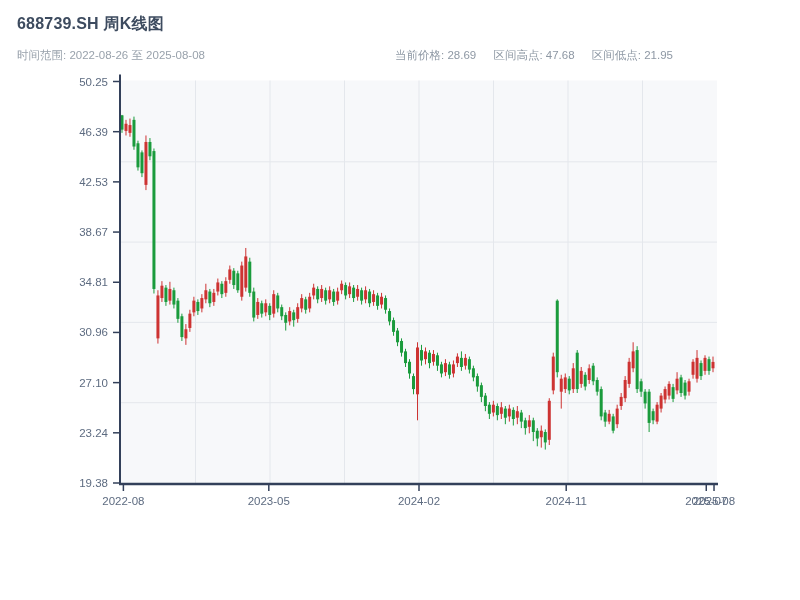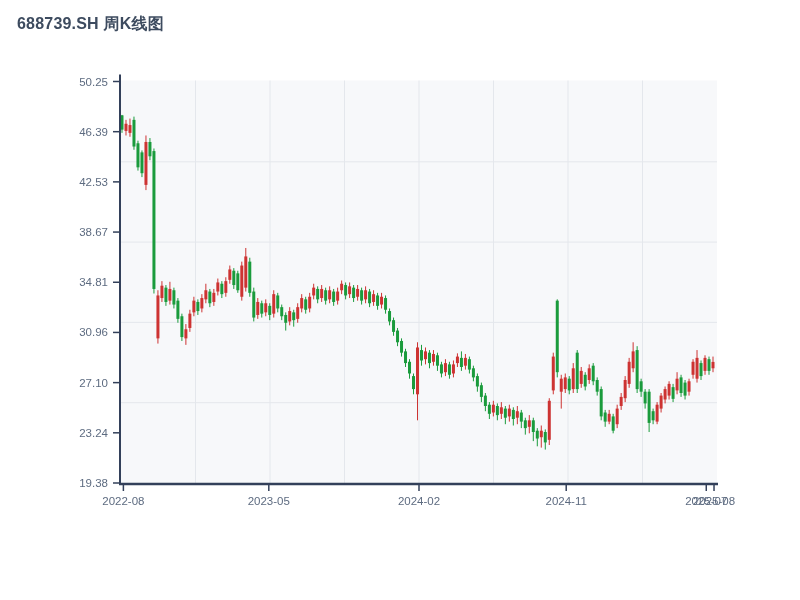--- a/index.html
+++ b/index.html
@@ -12,20 +12,28 @@
   .stats{position:absolute;left:395px;top:0;color:#8e98a4;}
   .stats span{margin-right:14px;}
   svg{position:absolute;left:0;top:0;}
   text{font-family:"Liberation Sans","DejaVu Sans",sans-serif;}
 </style>
 </head>
 <body>
 
 <div class="screen">
   <div class="page-title">688739.SH 周K线图</div>
+  <div class="sub-row">
+    <span class="time-range">时间范围: 2022-08-26 至 2025-08-08</span>
+    <span class="stats">
+      <span>当前价格: 28.69</span>
+      <span>区间高点: 47.68</span>
+      <span>区间低点: 21.95</span>
+    </span>
+  </div>
   <svg id="chart" width="800" height="600" viewBox="0 0 800 600">
       <rect x="121" y="80.5" width="596" height="402.5" fill="#f7f8fa"></rect>
       <line x1="121" y1="161.8" x2="717" y2="161.8" stroke="#e4e7ec" stroke-width="1"></line>
       <line x1="121" y1="242.10000000000002" x2="717" y2="242.10000000000002" stroke="#e4e7ec" stroke-width="1"></line>
       <line x1="121" y1="322.4" x2="717" y2="322.4" stroke="#e4e7ec" stroke-width="1"></line>
       <line x1="121" y1="402.70000000000005" x2="717" y2="402.70000000000005" stroke="#e4e7ec" stroke-width="1"></line>
       <line x1="195.5" y1="80.5" x2="195.5" y2="483" stroke="#e4e7ec" stroke-width="1"></line>
       <line x1="270" y1="80.5" x2="270" y2="483" stroke="#e4e7ec" stroke-width="1"></line>
       <line x1="344.5" y1="80.5" x2="344.5" y2="483" stroke="#e4e7ec" stroke-width="1"></line>
       <line x1="419" y1="80.5" x2="419" y2="483" stroke="#e4e7ec" stroke-width="1"></line>

